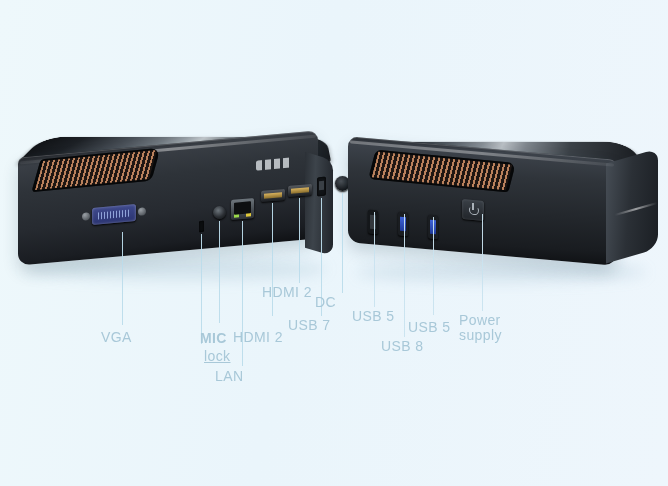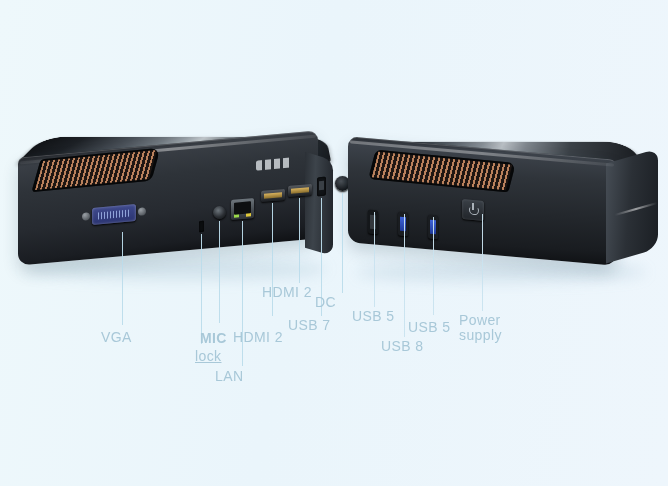--- a/index.html
+++ b/index.html
@@ -249,21 +249,21 @@
   <div class="leader" style="left:299px;top:198px;height:85px;"></div>
   <div class="leader" style="left:321px;top:198px;height:118px;"></div>
   <div class="leader" style="left:342px;top:193px;height:100px;"></div>
 
   <div class="leader soft" style="left:374px;top:212px;height:95px;"></div>
   <div class="leader soft" style="left:404px;top:214px;height:123px;"></div>
   <div class="leader soft" style="left:433px;top:217px;height:98px;"></div>
   <div class="leader soft" style="left:482px;top:214px;height:97px;"></div>
 
   <div class="lbl" style="left:101px;top:330px;">VGA</div>
-  <div class="lbl" style="left:195px;top:349px;text-decoration:underline;">lock</div>
+  <div class="lbl" style="left:204px;top:349px;text-decoration:underline;">lock</div>
   <div class="lbl" style="left:200px;top:331px;font-weight:bold;">MIC</div>
   <div class="lbl" style="left:215px;top:369px;">LAN</div>
   <div class="lbl" style="left:233px;top:330px;">HDMI 2</div>
   <div class="lbl" style="left:262px;top:285px;">HDMI 2</div>
   <div class="lbl" style="left:288px;top:318px;">USB 7</div>
   <div class="lbl" style="left:315px;top:295px;">DC</div>
 
   <div class="lbl" style="left:352px;top:309px;">USB 5</div>
   <div class="lbl" style="left:381px;top:339px;">USB 8</div>
   <div class="lbl" style="left:408px;top:320px;">USB 5</div>

